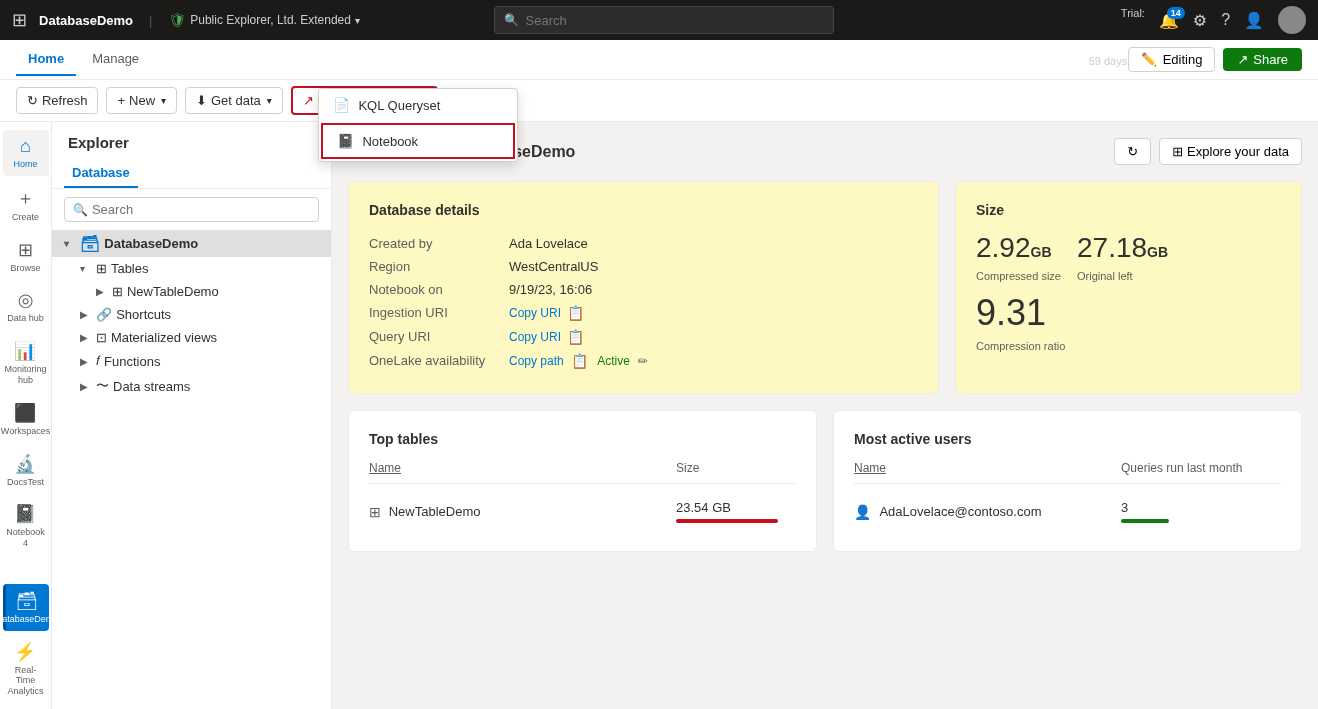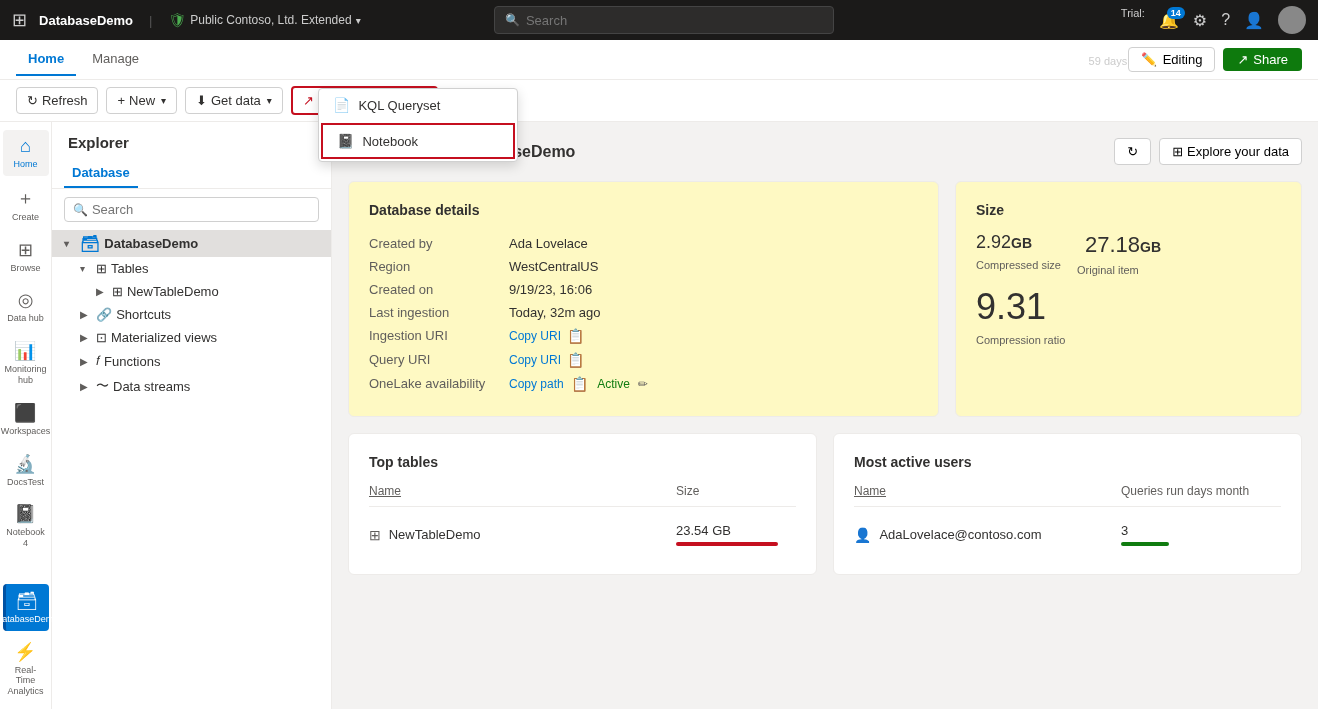--- a/index.html
+++ b/index.html
@@ -248,21 +248,21 @@
   </style>
 </head>
 <body>
 
 <div class="topbar">
   <span class="topbar-grid-icon">⊞</span>
   <span class="topbar-app-name">DatabaseDemo</span>
   <span class="topbar-divider">|</span>
   <span class="topbar-workspace">
     <span class="topbar-workspace-icon">🛡</span>
-    <span>Public Contoso, Ltd. Extended</span>
+    <span>Public Explorer, Ltd. Extended</span>
     <span style="font-size:10px; color:#ccc;">▾</span>
   </span>
   <div class="topbar-search">
     <span class="topbar-search-icon">🔍</span>
     <input placeholder="Search" style="">
   </div>
   <div class="topbar-right">
     <div class="topbar-trial">
       <span>Trial:</span>
       <span>59 days left</span>
@@ -446,26 +446,22 @@
           <tbody>
               <tr>
             <td>Created by</td>
             <td class="link-style">Ada Lovelace</td>
           </tr>
           <tr>
             <td>Region</td>
             <td>WestCentralUS</td>
           </tr>
           <tr>
-            <td>Created on</td>
+            <td>Notebook on</td>
             <td>9/19/23, 16:06</td>
-          </tr>
-          <tr>
-            <td>Last ingestion</td>
-            <td>Today, 32m ago</td>
           </tr>
           <tr>
             <td>Ingestion URI</td>
             <td>
               <div class="copy-uri">
                 <span class="copy-uri-btn">Copy URI</span>
                 <span class="copy-icon">📋</span>
               </div>
             </td>
           </tr>
@@ -491,29 +487,29 @@
           </tr>
         </tbody>
           </table>
       </div>
 
       <div class="card card-size">
         <div class="card-title">Size</div>
         <div class="size-numbers">
           <div class="size-block">
             <div>
-              <span style="font-size:18px; font-weight:300;">2.92</span><span style="font-size:14px; font-weight:600;">GB</span>
+              <span style="font-size:28px; font-weight:300;">2.92</span><span style="font-size:14px; font-weight:600;">GB</span>
             </div>
             <div class="size-label">Compressed size</div>
           </div>
           <div class="size-block">
             <div>
-              <span style="font-size:22px; font-weight:300;margin-left:8px;">27.18</span><span style="font-size:14px; font-weight:600;">GB</span>
+              <span style="font-size:28px; font-weight:300;">27.18</span><span style="font-size:14px; font-weight:600;">GB</span>
             </div>
-            <div class="size-label">Original item</div>
+            <div class="size-label">Original left</div>
           </div>
         </div>
         <div class="size-compression">
           <div>
             <span style="font-size:36px; font-weight:300;">9.31</span>
           </div>
           <div class="size-label">Compression ratio</div>
         </div>
       </div>
     </div>
@@ -535,21 +531,21 @@
               <div class="bar" style="width: 85%;"></div>
             </div>
           </div>
         </div>
       </div>
 
       <div class="bottom-card">
         <div class="card-title">Most active users</div>
         <div class="table-list-header">
           <span class="col-name">Name</span>
-          <span class="col-queries">Queries run days month</span>
+          <span class="col-queries">Queries run last month</span>
         </div>
         <div class="user-row">
           <span class="user-icon">👤</span>
           <span class="user-name">AdaLovelace@contoso.com</span>
           <div class="user-queries-col col-queries">
             <div class="user-queries-count">3</div>
             <div class="bar-container">
               <div class="bar bar-green" style="width: 30%;"></div>
             </div>
           </div>

